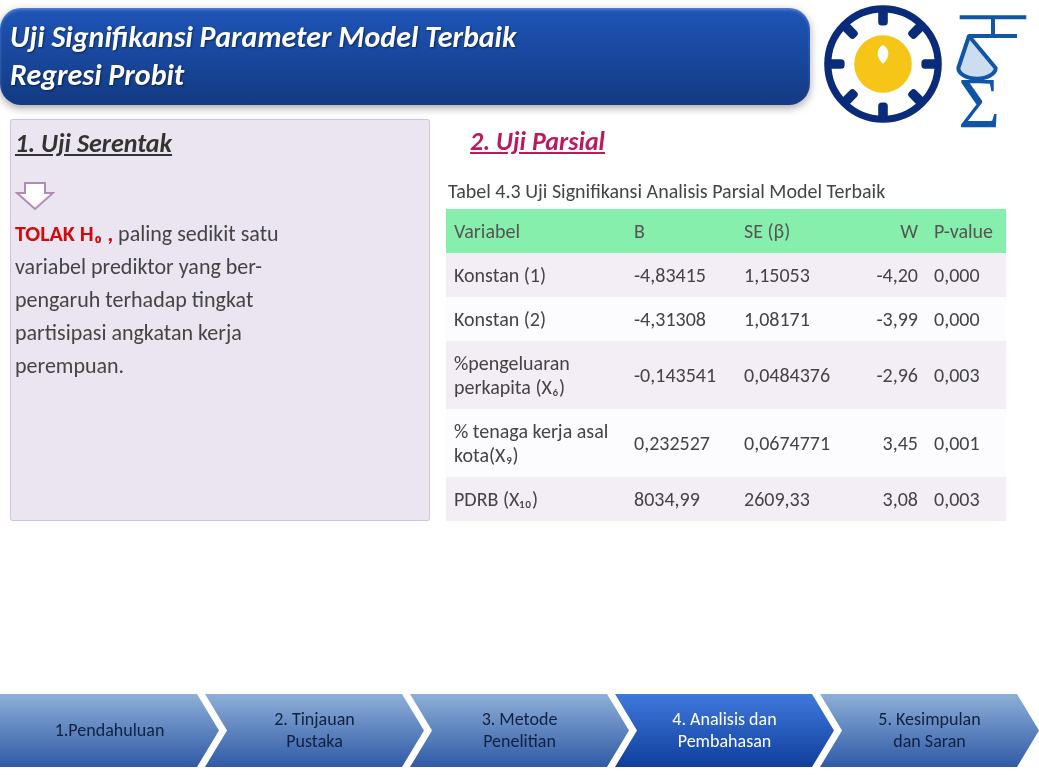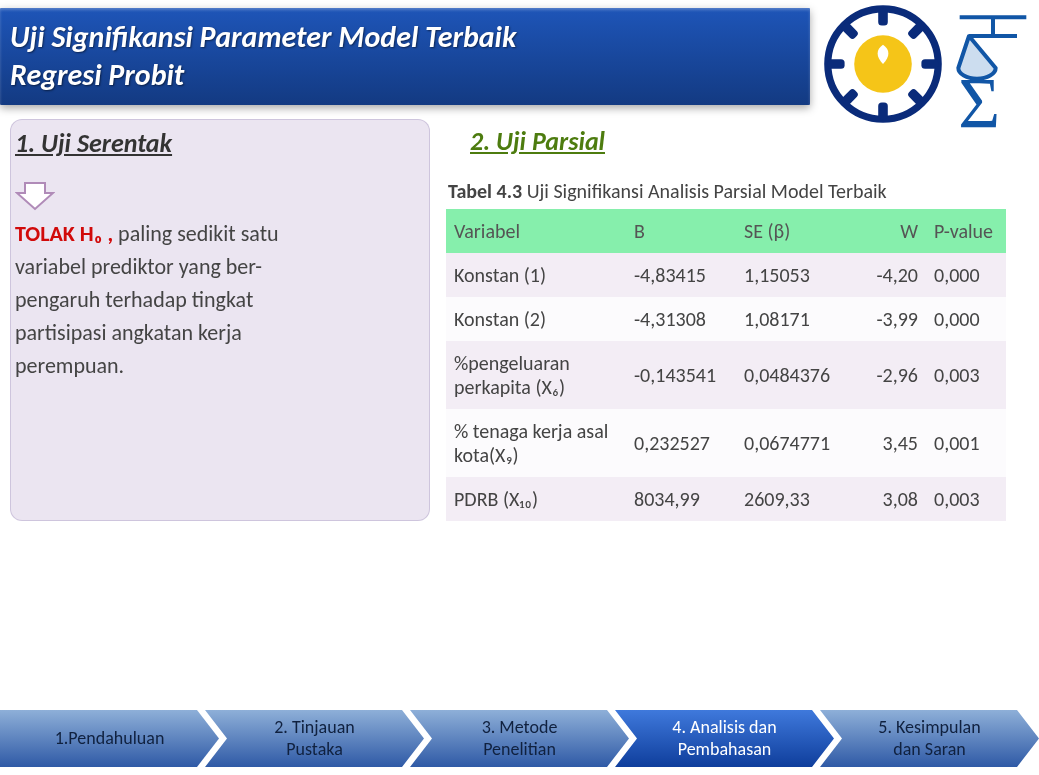--- a/index.html
+++ b/index.html
@@ -18,21 +18,21 @@
     opacity: 0.10;
     pointer-events: none;
     background:
       repeating-linear-gradient(0deg, transparent 0 140px, transparent 140px 150px);
   }
   
   .banner {
     position: relative;
     margin: 8px 14px 14px 0;
     padding: 10px 22px 12px 10px;
-    border-radius: 1px;
+    border-radius: 21px;
     background: linear-gradient(180deg,#1e55b8 0%,#133a82 100%);
     box-shadow: 0 3px 8px rgba(0,0,0,.35), inset 0 2px 3px rgba(255,255,255,.25);
     color:#fff;
     width: 810px;
   }
   .banner h1{
     font-style: italic;
     font-weight: 700;
     font-size: 30px;
     line-height: 1.25;
@@ -47,21 +47,21 @@
   .logo2{width:80px;height:120px;}
   .content{
     display:flex;
     gap:10px;
     padding: 0 10px;
   }
   .left{
     flex: 0 0 420px;
     background: rgba(190,170,210,0.30);
     border: 1px solid rgba(120,100,160,.25);
-    border-radius:12px;
+    border-radius:3px;
     padding: 4px 10px 14px 4px;
     color:#444;
     font-size:22px;
     line-height:1.5;
   }
   .left .h2{
     font-size:26px; font-weight:700; font-style:italic;
     text-decoration:underline;
     color:#333;
     margin-bottom:18px;
@@ -71,27 +71,27 @@
   .arrow{
     width:40px;height:30px;margin:6px 0;
   }
   .right{
     flex:1;
     padding-left:6px;
   }
   .right .h2{
     font-size:26px; font-weight:700; font-style:italic;
     text-decoration:underline;
-    color:#4d7c0f;
+    color:#be185d;
     margin:6px 0 22px 24px;
   }
   .tcap{
     font-size:20px; color:#444; margin:4px 0 6px 2px;
   }
-  .tcap b{font-weight:700;}
+  .tcap b{font-weight:400;}
   table.t{
     border-collapse:collapse;
     width: 560px;
     font-size:20px;
     color:#444;
   }
   table.t th, table.t td{
     text-align:left;
     padding:10px 8px;
   }
@@ -103,21 +103,21 @@
   table.t tbody tr:nth-child(even){background:#fcfbfd;}
   table.t tbody tr:nth-child(odd){background:#f3edf5;}
   table.t th:nth-child(2),table.t td:nth-child(2){width:110px;}
   table.t th:nth-child(3),table.t td:nth-child(3){width:120px;}
   table.t th:nth-child(4),table.t td:nth-child(4){width:70px;text-align:right;}
   table.t th:nth-child(5),table.t td:nth-child(5){width:80px;}
   
   .nav{
     position:absolute;
     left:0; right:0; bottom:8px;
-    height:57px;
+    height:73px;
     display:flex;
     border-radius:18px;
   }
   .step{
     position:relative;
     flex:1;
     display:flex; align-items:center; justify-content:center;
     text-align:center;
     font-size:18px;
     color:#fff;

